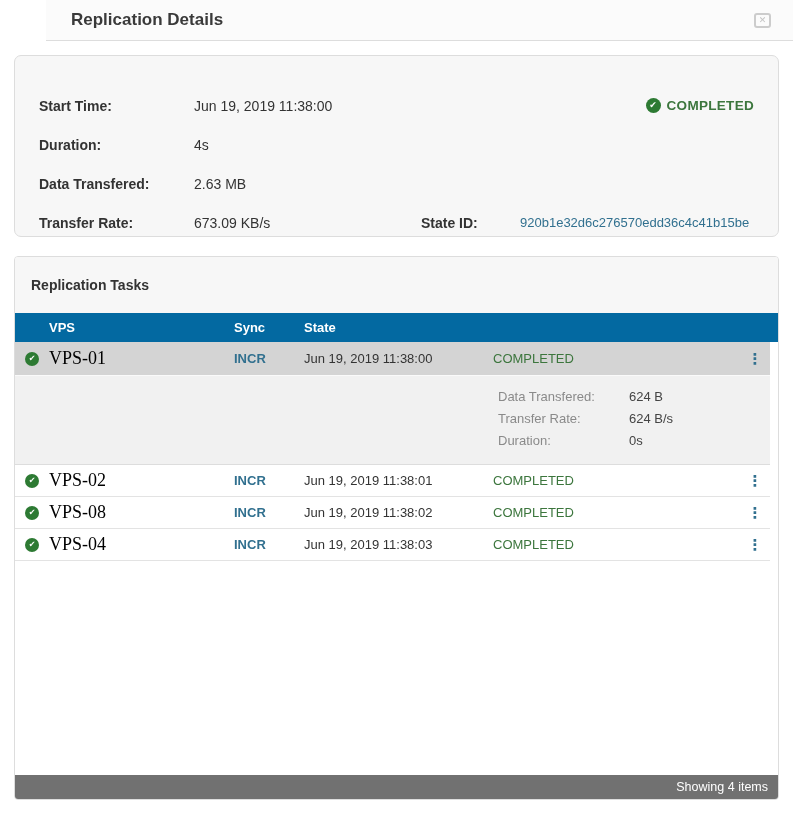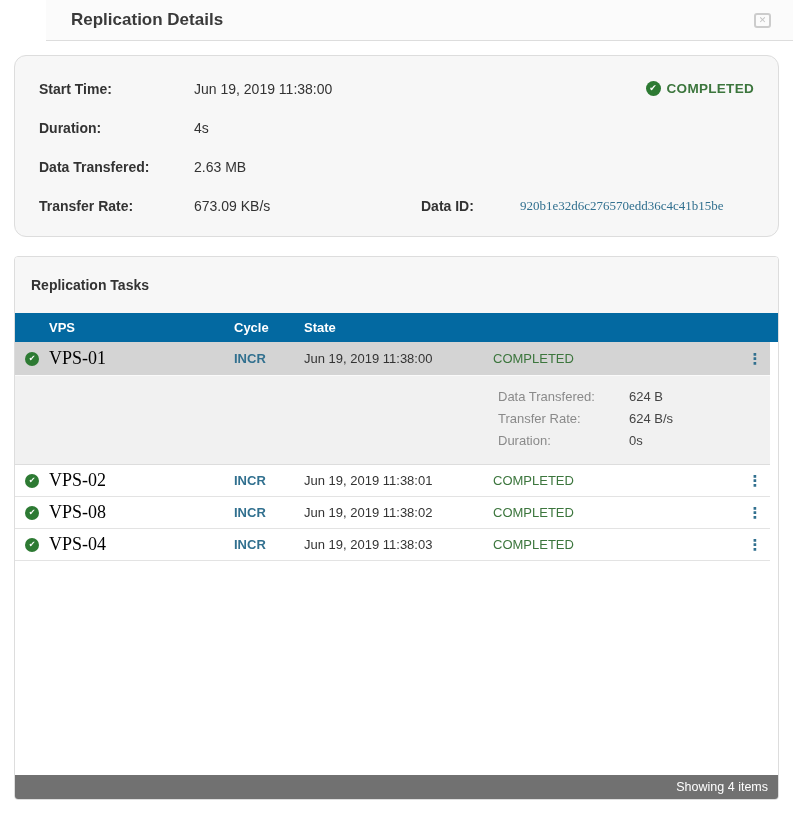--- a/index.html
+++ b/index.html
@@ -10,28 +10,28 @@
   .dlg-header { height:41px; background:#fbfbfb; border-bottom:1px solid #ddd;
     display:flex; align-items:center; padding:0 22px 0 25px;margin-left:46px; }
   .dlg-title { font-size:17px; font-weight:600; color:#3a3a3a; }
   .dlg-close { margin-left:auto; width:17px; height:15px; border:2px solid #ccc;
     border-radius:3px; color:#c4c4c4; display:flex; align-items:center;
     justify-content:center; font-size:9px; font-weight:bold; cursor:pointer;
     line-height:1; }
 
   
   .summary { margin:14px 14px 0 14px; height:182px; background:#f7f7f7;
-    border:1px solid #ddd; border-radius:12px; padding:13px 24px; }
+    border:1px solid #ddd; border-radius:7px; padding:30px 24px; }
   .sum-row { height:39px; display:flex; align-items:center; font-size:14px; }
   .sum-label { width:155px; font-weight:bold; color:#333; }
   .sum-value { color:#333; }
   .sum-row-1 .sum-value { flex:1; }
   .sum-value-fixed { width:227px; }
   .cycle-label { width:99px; font-weight:bold; color:#333; }
-  .cycle-value { font-family:Liberation Serif, serif;
+  .cycle-value { font-family:Liberation Sans, sans-serif;
     font-size:13px; color:#31708f; }
   .status-badge { margin-left:auto; display:flex; align-items:center; gap:6px;
     color:#3c763d; font-weight:bold; font-size:13.5px; letter-spacing:.3px; }
 
   .check-icon { width:15px; height:15px; border-radius:50%; background:#2d7a33;
     color:#fff; font-size:9px; display:inline-flex; align-items:center;
     justify-content:center; flex:0 0 auto; line-height:1; }
   .check-icon.small { width:14px; height:14px; font-size:8px; }
 
   
@@ -105,34 +105,34 @@
     <span class="sum-label">Duration:</span>
     <span class="sum-value">4s</span>
   </div>
   <div class="sum-row">
     <span class="sum-label">Data Transfered:</span>
     <span class="sum-value">2.63 MB</span>
   </div>
   <div class="sum-row">
     <span class="sum-label">Transfer Rate:</span>
     <span class="sum-value sum-value-fixed">673.09 KB/s</span>
-    <span class="cycle-label">Data ID:</span>
+    <span class="cycle-label">State ID:</span>
     <span class="cycle-value">920b1e32d6c276570edd36c4c41b15be</span>
   </div>
 </div>
 
 <div class="tasks">
 
   <div class="toolbar">
     <div class="toolbar-title">Replication Tasks</div>
   </div>
 
   <div class="thead">
     <div class="col-vps">VPS</div>
-    <div class="col-sync">Cycle</div>
+    <div class="col-sync">Sync</div>
     <div class="col-state">State</div>
     <div class="col-menu"></div>
   </div>
 
   <div class="tbody">
 
     <div class="trow trow-selected">
       <div class="col-vps">
         <span class="check-icon small">✔</span>
         <span class="vps-link">VPS-01</span>

